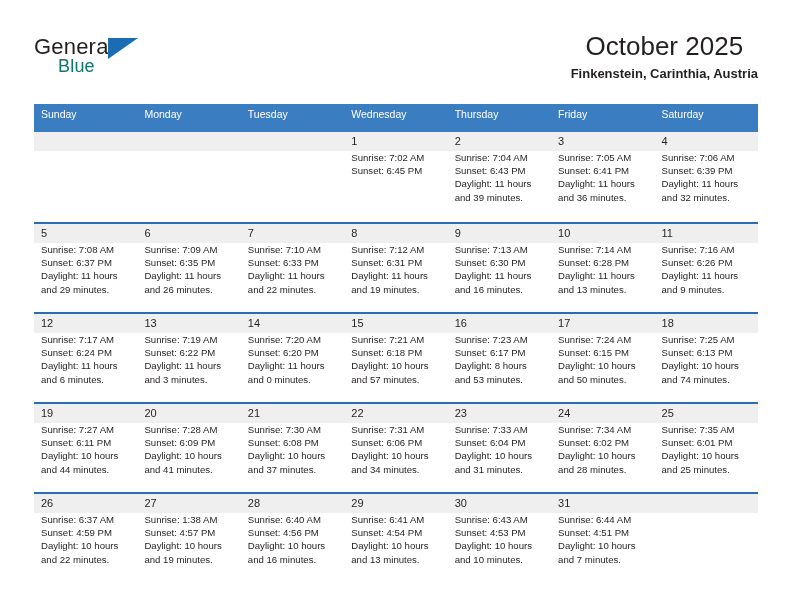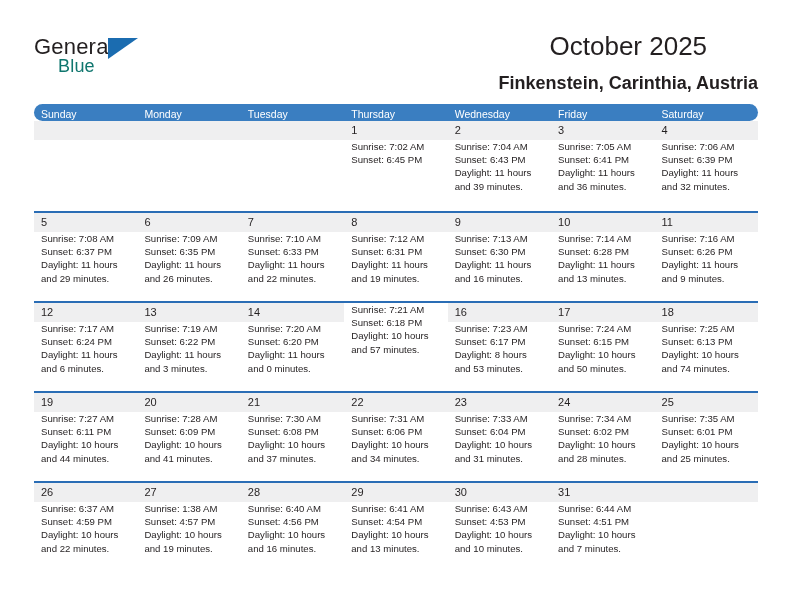--- a/index.html
+++ b/index.html
@@ -72,41 +72,40 @@
     text-align: center;
   }
   .cal-title {
     font-size: 26px;
     font-weight: normal;
     color: #231f20;
     line-height: 32px;
     white-space: nowrap;
   }
   .cal-subtitle {
-    margin-top: 13px;
-    font-size: 18px;
+    margin-top: 4px;
+    font-size: 13px;
     font-weight: bold;
     color: #231f20;
     line-height: 16px;
     white-space: nowrap;
   }
 
   
   .calendar {
     position: absolute;
     left: 34px;
     top: 104px;
     width: 724px;
   }
   .weekday-row {
     display: flex;
     width: 724px;
-    height: 17px;
+    height: 28px;
     background: #3a7ec1;
-    border-radius: 10px;
   }
   .weekday {
     flex: 1 1 0;
     box-sizing: border-box;
     padding: 4px 0 0 7px;
     font-size: 10.5px;
     color: #ffffff;
     line-height: 13px;
     overflow: hidden;
     white-space: nowrap;
@@ -172,22 +171,22 @@
       <div class="cal-subtitle">Finkenstein, Carinthia, Austria</div>
     </div>
 
   </div>
 
   <div class="calendar">
     <div class="weekday-row" id="weekday-row">
         <div class="weekday">Sunday</div>
         <div class="weekday">Monday</div>
         <div class="weekday">Tuesday</div>
+        <div class="weekday">Wednesday</div>
         <div class="weekday">Thursday</div>
-        <div class="weekday">Wednesday</div>
         <div class="weekday">Friday</div>
         <div class="weekday">Saturday</div>
       </div>
     <div id="weeks-container">
         <div class="week-row first">
           <div class="day-cell empty">
             <div class="daynum-band"></div>
           </div>
           <div class="day-cell empty">
             <div class="daynum-band"></div>
@@ -304,20 +303,21 @@
           </div>
           <div class="day-cell">
             <div class="daynum-band">14</div>
             <div class="details">
               <div>Sunrise: 7:20 AM</div>
               <div>Sunset: 6:20 PM</div>
               <div class="daylight">Daylight: 11 hours and 0 minutes.</div>
             </div>
           </div>
           <div class="day-cell">
+            <div class="daynum-band">15</div>
             <div class="details">
               <div>Sunrise: 7:21 AM</div>
               <div>Sunset: 6:18 PM</div>
               <div class="daylight">Daylight: 10 hours and 57 minutes.</div>
             </div>
           </div>
           <div class="day-cell">
             <div class="daynum-band">16</div>
             <div class="details">
               <div>Sunrise: 7:23 AM</div>

